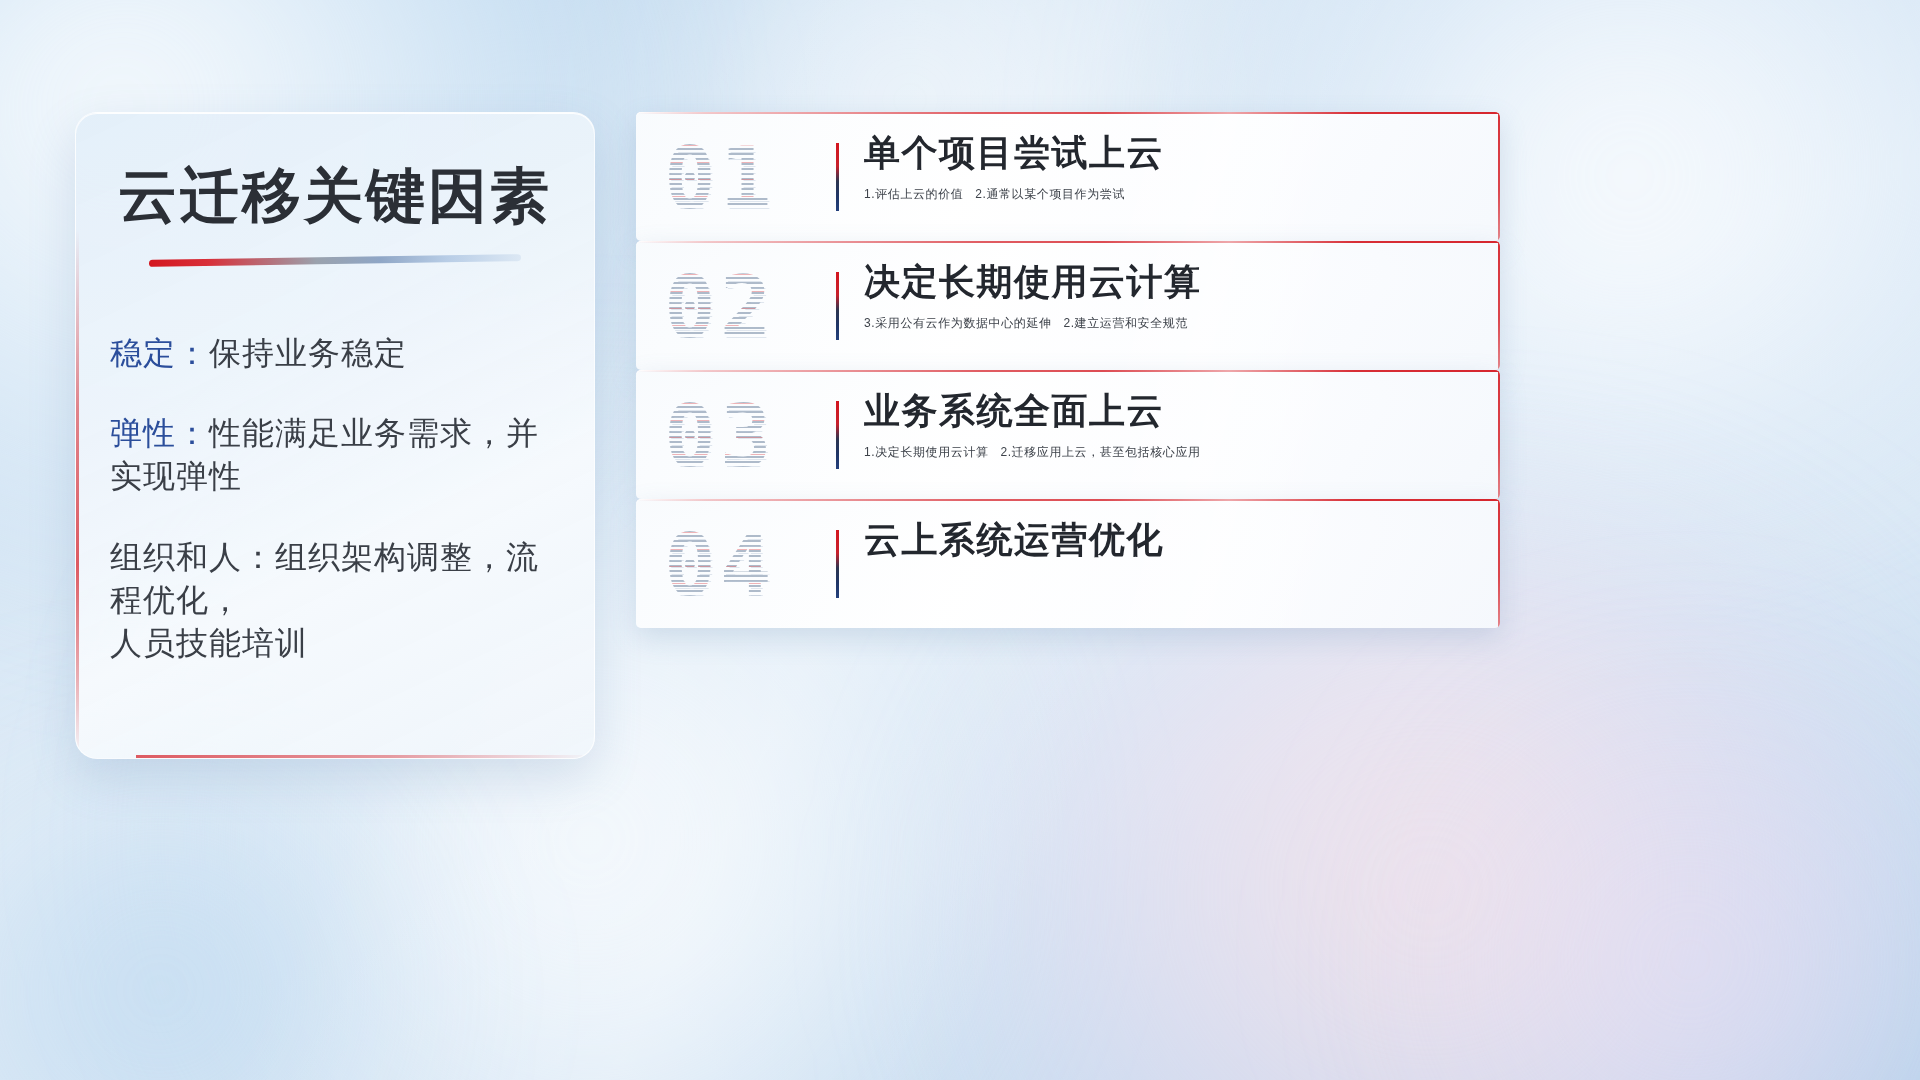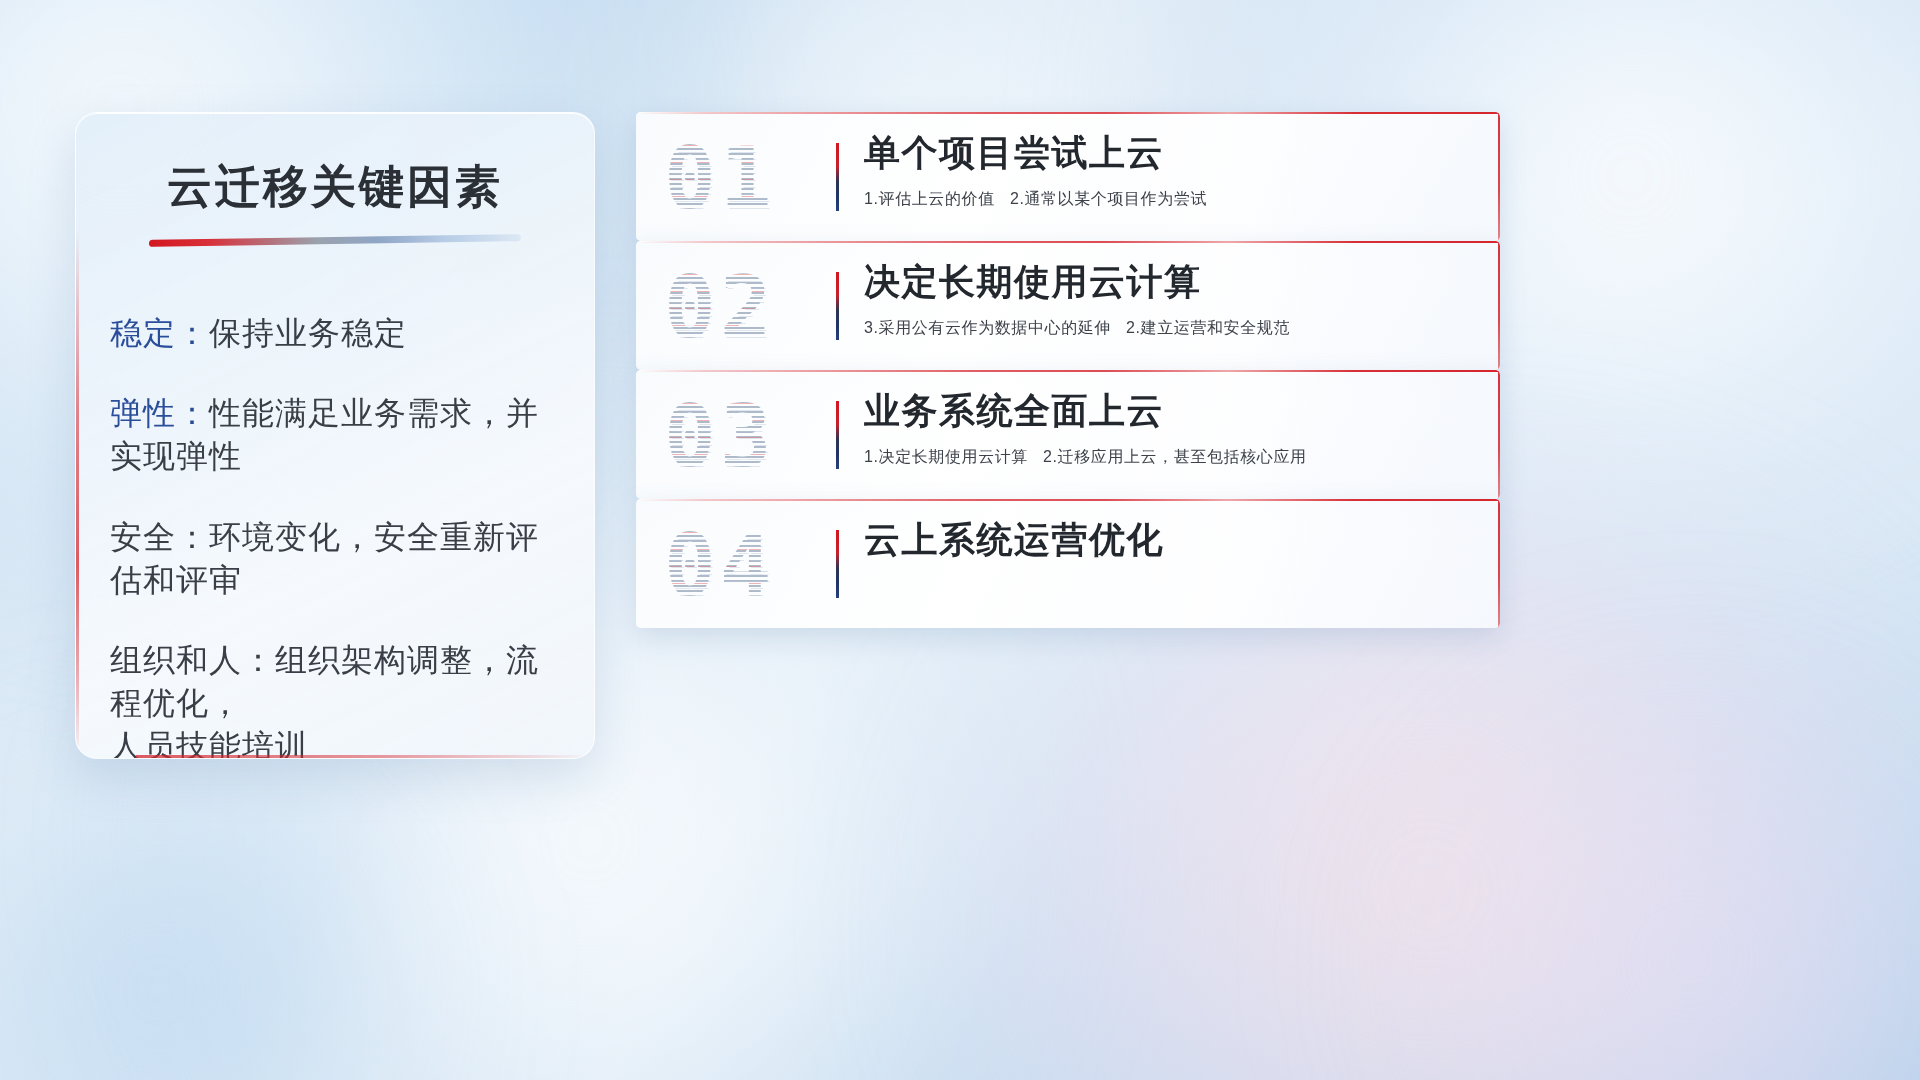--- a/index.html
+++ b/index.html
@@ -49,21 +49,21 @@
   #left-panel::before{
     content:"";position:absolute;left:0;top:0;bottom:0;width:3px;
     background:linear-gradient(180deg,rgba(255,255,255,0) 0%,rgba(214,38,46,.0) 18%,rgba(214,38,46,.55) 46%,rgba(214,38,46,.75) 70%,rgba(214,38,46,.35) 88%,rgba(214,38,46,0) 100%);
   }
   #left-panel::after{
     content:"";position:absolute;right:0;left:60px;bottom:0;height:3px;
     background:linear-gradient(90deg,rgba(214,38,46,.75) 0%,rgba(214,38,46,.45) 55%,rgba(214,38,46,0) 100%);
   }
   .panel-title{
     margin:44px 0 0 0;text-align:center;
-    font-size:45px;font-weight:bold;color:#2b2f36;letter-spacing:3px;
+    font-size:59px;font-weight:bold;color:#2b2f36;letter-spacing:3px;
     font-family:"Liberation Sans","DejaVu Sans",sans-serif;
   }
   .title-rule{
     margin:20px auto 0 auto;width:372px;height:7px;border-radius:4px;
     background:linear-gradient(90deg,#d3161f 0%,#d8303a 16%,#9aa2ad 45%,#8fa6c6 62%,#b8cde6 80%,#dce8f4 100%);
     transform:skewY(-0.9deg);
   }
   .factor-list{margin:68px 0 0 0;padding:0 30px 0 34px;list-style:none;}
   .factor-item{
     font-size:32px;line-height:1.35;color:#3a3f47;margin-bottom:37px;
@@ -143,21 +143,21 @@
   .card-divider{
     position:absolute;left:200px;top:31px;width:3px;height:68px;
     background:linear-gradient(180deg,#d3161f 0%,#c8202c 34%,#2c3550 56%,#1f3566 78%,#24407c 100%);
   }
   .card-body{position:absolute;left:228px;top:20px;right:32px;}
   .card-title{
     font-size:36px;font-weight:bold;color:#23272e;letter-spacing:1.5px;
     margin:0 0 14px 0;line-height:1.15;
   }
   .card-desc{
-    font-size:16px;color:#3d424a;letter-spacing:.6px;line-height:1.2;
+    font-size:12px;color:#3d424a;letter-spacing:.6px;line-height:1.2;
     white-space:pre;
   }
 </style>
 </head>
 <body>
 
 <div id="bg">
   <div class="bg-base"></div>
   <div class="glow g1"></div>
   <div class="glow g5"></div>
@@ -168,21 +168,20 @@
   <div class="glow g7"></div>
   <div class="bg-sheen"></div>
 </div>
 
 <section id="left-panel">
   <h1 class="panel-title">云迁移关键因素</h1>
   <div class="title-rule"></div>
   <ul class="factor-list" id="factor-list">
       <li class="factor-item"><span class="factor-label accent">稳定：</span><span class="factor-text">保持业务稳定</span></li>
       <li class="factor-item"><span class="factor-label accent">弹性：</span><span class="factor-text">性能满足业务需求，并实现弹性</span></li>
-      <li class="factor-item"><span class="factor-label plain">安全：</span><span class="factor-text">环境变化，安全重新评估和评审</span></li>
       <li class="factor-item"><span class="factor-label plain">组织和人：</span><span class="factor-text">组织架构调整，流程优化，
 人员技能培训</span></li>
     </ul>
 </section>
 
 <section id="cards">
     <article class="card">
       <div class="card-sheen"></div>
       <div class="card-num">
         <span class="glyphs">01</span>

